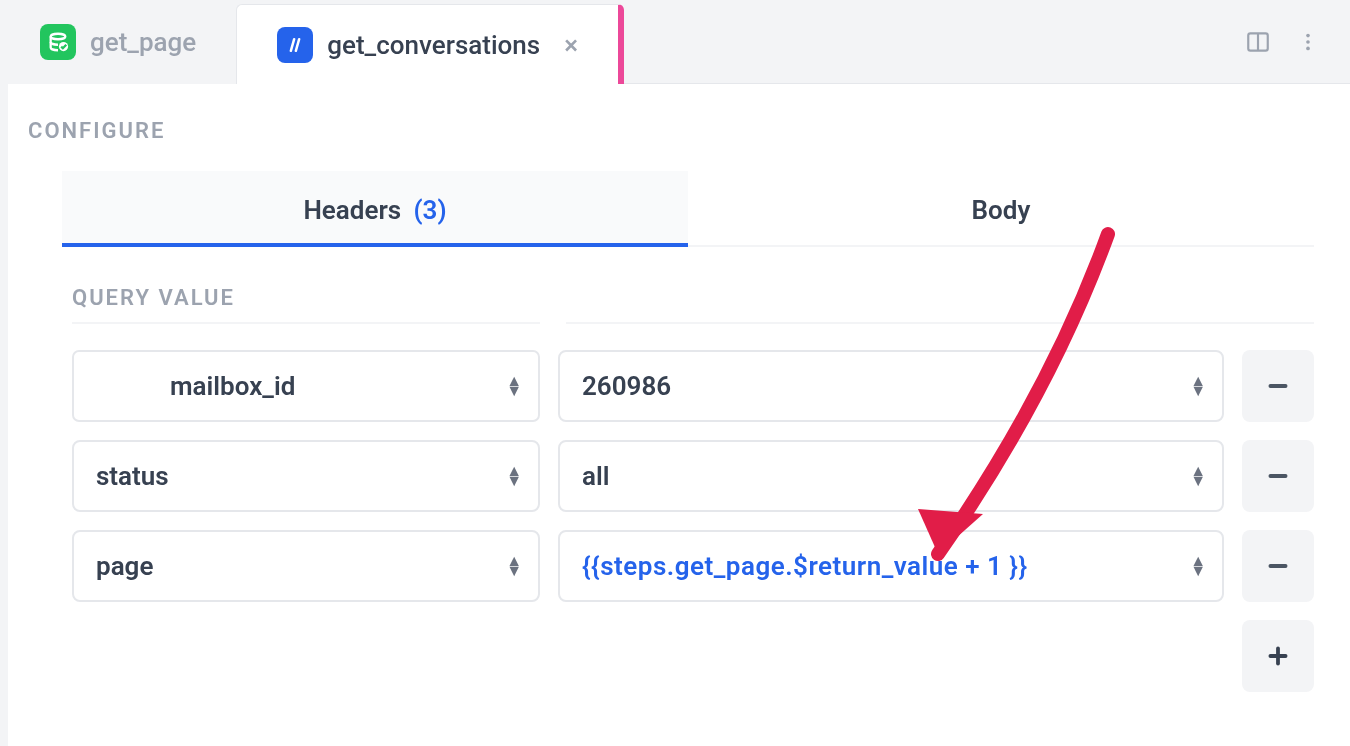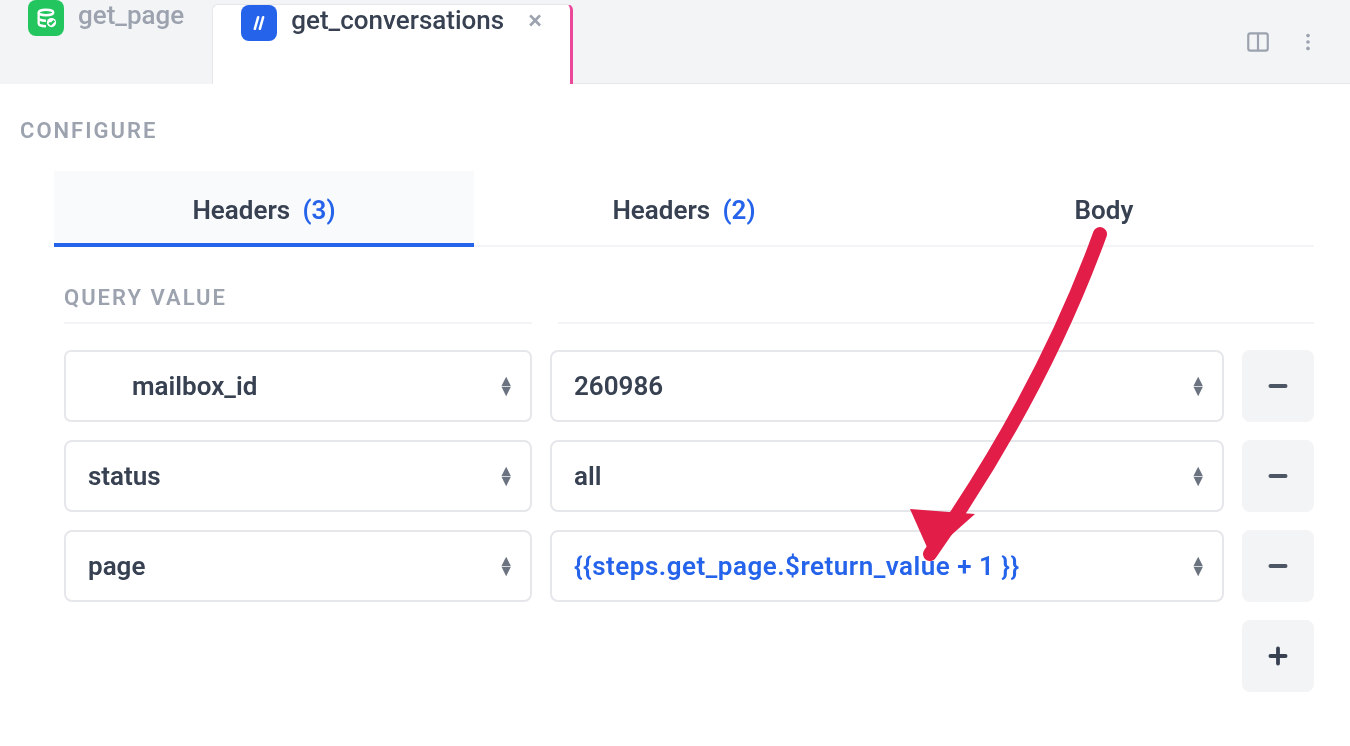--- a/index.html
+++ b/index.html
@@ -1,23 +1,23 @@
 <!DOCTYPE html>
 <html><head>
 <meta charset="utf-8">
 <style>
   * { box-sizing: border-box; margin: 0; padding: 0; }
   html, body { width: 1350px; height: 746px; font-family: -apple-system, BlinkMacSystemFont, "Segoe UI", Roboto, Helvetica, Arial, sans-serif; background: #f3f4f6; color: #374151; }
   .app { width: 1350px; height: 746px; display: flex; flex-direction: column; }
 
   .tabbar { display: flex; align-items: stretch; height: 84px; background: #f3f4f6; }
-  .tab { display: flex; gap: 14px; padding: 0 28px; font-size: 26px; font-weight: 500; color: #9ca3af; cursor: pointer; }
+  .tab { display: flex; align-items: center; gap: 14px; padding: 0 40px; font-size: 26px; font-weight: 500; color: #9ca3af; cursor: pointer; }
   .tab .icon-box { width: 36px; height: 36px; border-radius: 8px; display: flex; align-items: center; justify-content: center; flex: none; }
   .tab.inactive { background: #f3f4f6; }
-  .tab.active { background: #ffffff; color: #374151; border-top: 1px solid #e5e7eb; border-left: 1px solid #e5e7eb; border-right: 3px solid #ec4899; border-top-left-radius: 6px; border-top-right-radius: 6px; margin-top: 4px; }
+  .tab.active { background: #ffffff; color: #374151; border-top: 1px solid #e5e7eb; border-left: 1px solid #e5e7eb; border-right: 6px solid #ec4899; border-top-left-radius: 6px; border-top-right-radius: 6px; margin-top: 4px; }
   .tab .close { color: #9ca3af; font-size: 26px; margin-left: 10px; }
   .tabbar-spacer { flex: 1; border-bottom: 1px solid #e5e7eb; }
   .tabbar-actions { display: flex; align-items: center; gap: 18px; padding: 0 26px; border-bottom: 1px solid #e5e7eb; }
   .tabbar-actions .act { width: 32px; height: 32px; display: flex; align-items: center; justify-content: center; color: #9ca3af; cursor: pointer; }
 
   .page { background: #ffffff; flex: 1; display: flex; flex-direction: column; }
   .section-label { font-size: 22px; font-weight: 600; letter-spacing: 2px; color: #9ca3af; padding: 34px 0 28px 20px; }
 
   .panel-wrap { padding: 0 36px 0 54px; }
   .subtabs { display: flex; border-bottom: 2px solid #f3f4f6; }
@@ -43,21 +43,21 @@
   .field { width: 100%; height: 72px; border: 2px solid #e5e7eb; border-radius: 8px; background: #ffffff; padding: 0 52px 0 22px; font-size: 26px; font-weight: 600; color: #374151; display: flex; align-items: center; }
   .field.expr { color: #2563eb; font-weight: 600; letter-spacing: 0.5px; }
   .sort-handle { position: absolute; right: 18px; top: 50%; transform: translateY(-50%); color: #6b7280; display: flex; flex-direction: column; line-height: 10px; font-size: 16px; }
   .btn-sq { width: 72px; height: 72px; border-radius: 8px; background: #f3f4f6; display: flex; align-items: center; justify-content: center; color: #4b5563; font-size: 34px; font-weight: 700; cursor: pointer; flex: none; }
 
   .addrow { display: flex; justify-content: flex-end; padding: 8px 0 28px 10px; }
 
   .underline-red { height: 10px; background: #e11d48; border-radius: 6px; margin: 6px 0 0 0; }
   .arrow-svg { position: absolute; }
 
-  .content-rel { position: relative; }
+  .content-rel { position: relative; margin-left: 8px; }
 </style>
 </head>
 <body>
 
 <div class="app">
 
   <div class="tabbar">
     <div class="tab inactive">
       <span class="icon-box" style="background:#22c55e;">
         <svg viewBox="0 0 24 24" width="22" height="22" fill="none" stroke="#ffffff" stroke-width="2.5">
@@ -104,40 +104,36 @@
     <div class="section-label">CONFIGURE</div>
 
     <div class="panel-wrap">
 
       <div class="subtabs">
         <div class="subtab active">
           <span>Headers</span>
           <span class="count">(3)</span>
         </div>
         <div class="subtab">
-          <span>Headers</span>
-          <span class="count">(2)</span>
-        </div>
-        <div class="subtab">
           <span>Body</span>
         </div>
       </div>
 
       <div class="table">
         <div class="thead">
           <div class="col col-value">QUERY VALUE</div>
         </div>
         <div class="thead-underline">
           <div class="u1"></div>
             <div class="u2"></div>
         </div>
 
         <div class="row">
           <div class="cell name">
-            <div class="field" style="padding-left:66px;border-radius:7px;">mailbox_id</div>
+            <div class="field" style="padding-left:96px;border-radius:7px;">mailbox_id</div>
             <span class="sort-handle">
                 <span>▲</span>
                 <span>▼</span>
               </span>
           </div>
           <div class="cell value">
             <div class="field">260986</div>
             <span class="sort-handle">
                 <span>▲</span>
                 <span>▼</span>

